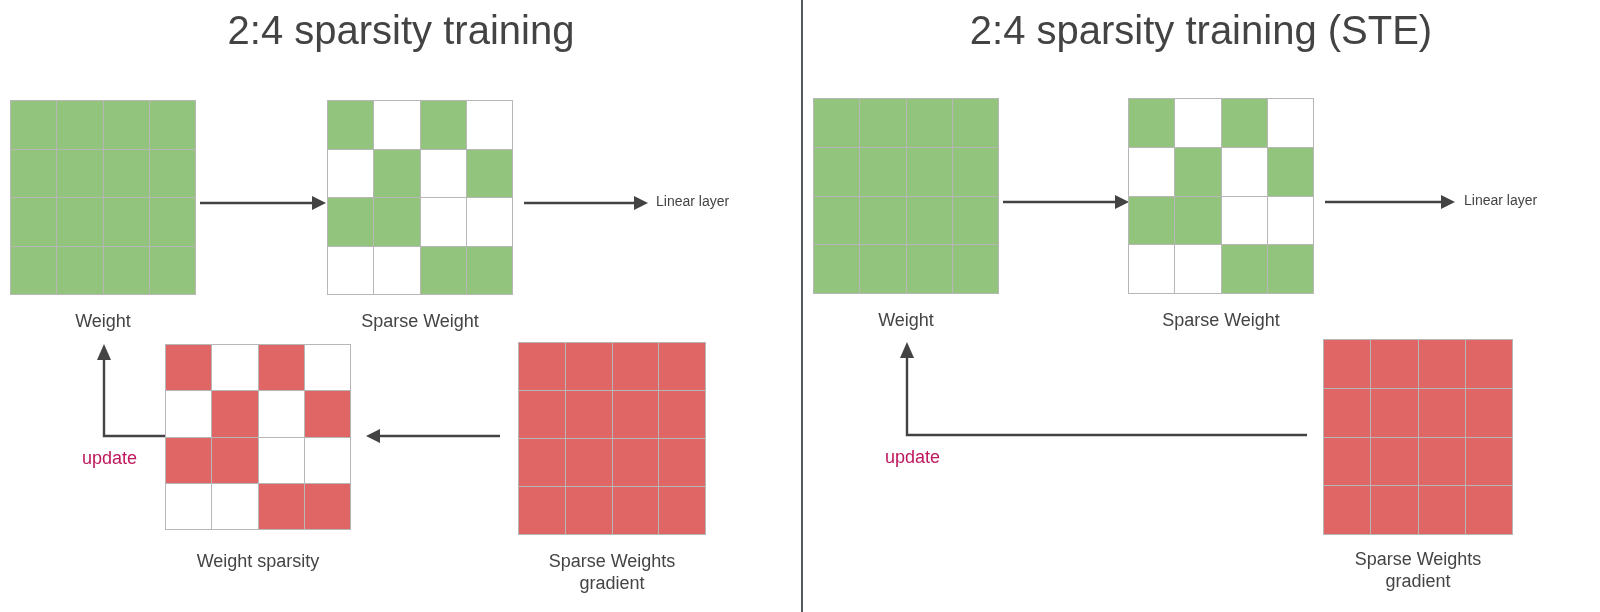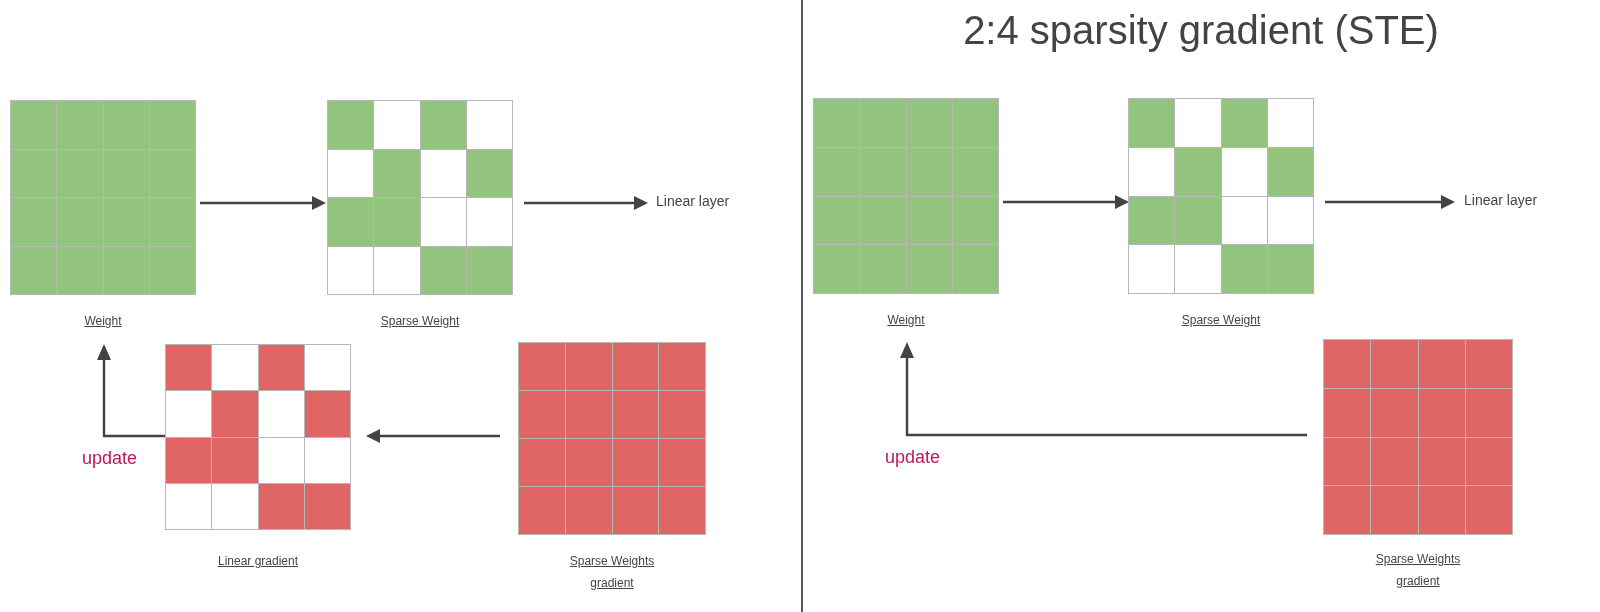--- a/index.html
+++ b/index.html
@@ -56,26 +56,25 @@
     box-sizing: border-box;
   }
   .cell { width: 100%; height: 100%; }
   .cell.on-green  { background: #93c47d; }
   .cell.on-red    { background: #e06666; }
   .cell.off       { background: #ffffff; }
 
   
   .mlabel {
     position: absolute;
-    font-size: 12px;
+    font-size: 18px;
     color: #444444;
     text-align: center;
     line-height: 22px;
     white-space: pre-line;
-    text-decoration: underline;
   }
 
   
   .arrow-svg {
     position: absolute;
     overflow: visible;
   }
   .arrow-line {
     stroke: #434343;
     stroke-width: 2.4;
@@ -94,20 +93,21 @@
     font-size: 18px;
     color: #be185d;
     white-space: nowrap;
   }
 </style>
 </head>
 <body>
 
 <div class="panel" id="panel-left">
 
+  <div class="panel-title">2:4 sparsity training</div>
 
   <div class="matrix" id="L-weight" style="left:10px; top:100px; width:186px; height:195px;">
       <div class="cell on-green"></div>
       <div class="cell on-green"></div>
       <div class="cell on-green"></div>
       <div class="cell on-green"></div>
       <div class="cell on-green"></div>
       <div class="cell on-green"></div>
       <div class="cell on-green"></div>
       <div class="cell on-green"></div>
@@ -164,21 +164,21 @@
       <div class="cell on-red"></div>
       <div class="cell on-red"></div>
       <div class="cell on-red"></div>
       <div class="cell off"></div>
       <div class="cell off"></div>
       <div class="cell off"></div>
       <div class="cell off"></div>
       <div class="cell on-red"></div>
       <div class="cell on-red"></div>
     </div>
-  <div class="mlabel" id="L-weight-gradient-label" style="left:168px; top:550px; width:180px;">Linear gradient</div>
+  <div class="mlabel" id="L-weight-gradient-label" style="left:168px; top:550px; width:180px;">Weight sparsity</div>
 
   <svg class="arrow-svg" style="left:364px; top:427px; width:140px; height:20px;">
     <line class="arrow-line" x1="16" y1="9" x2="136" y2="9"></line>
     <polygon class="arrow-head" points="16,2 2,9 16,16"></polygon>
   </svg>
 
   <div class="matrix" id="L-sparse-grad" style="left:518px; top:342px; width:188px; height:193px;">
       <div class="cell on-red"></div>
       <div class="cell on-red"></div>
       <div class="cell on-red"></div>
@@ -201,21 +201,21 @@
 
   <svg class="arrow-svg" style="left:94px; top:340px; width:80px; height:105px;">
     <path class="arrow-line" d="M 71 96 L 10 96 L 10 18"></path>
     <polygon class="arrow-head" points="3,20 10,4 17,20"></polygon>
   </svg>
   <div class="update-label" style="left:82px; top:448px;">update</div>
 </div>
 
 <div class="panel" id="panel-right">
 
-  <div class="panel-title">2:4 sparsity gradient (STE)</div>
+  <div class="panel-title">2:4 sparsity training (STE)</div>
 
   <div class="matrix" id="R-weight" style="left:11px; top:98px; width:186px; height:196px;">
       <div class="cell on-green"></div>
       <div class="cell on-green"></div>
       <div class="cell on-green"></div>
       <div class="cell on-green"></div>
       <div class="cell on-green"></div>
       <div class="cell on-green"></div>
       <div class="cell on-green"></div>
       <div class="cell on-green"></div>

